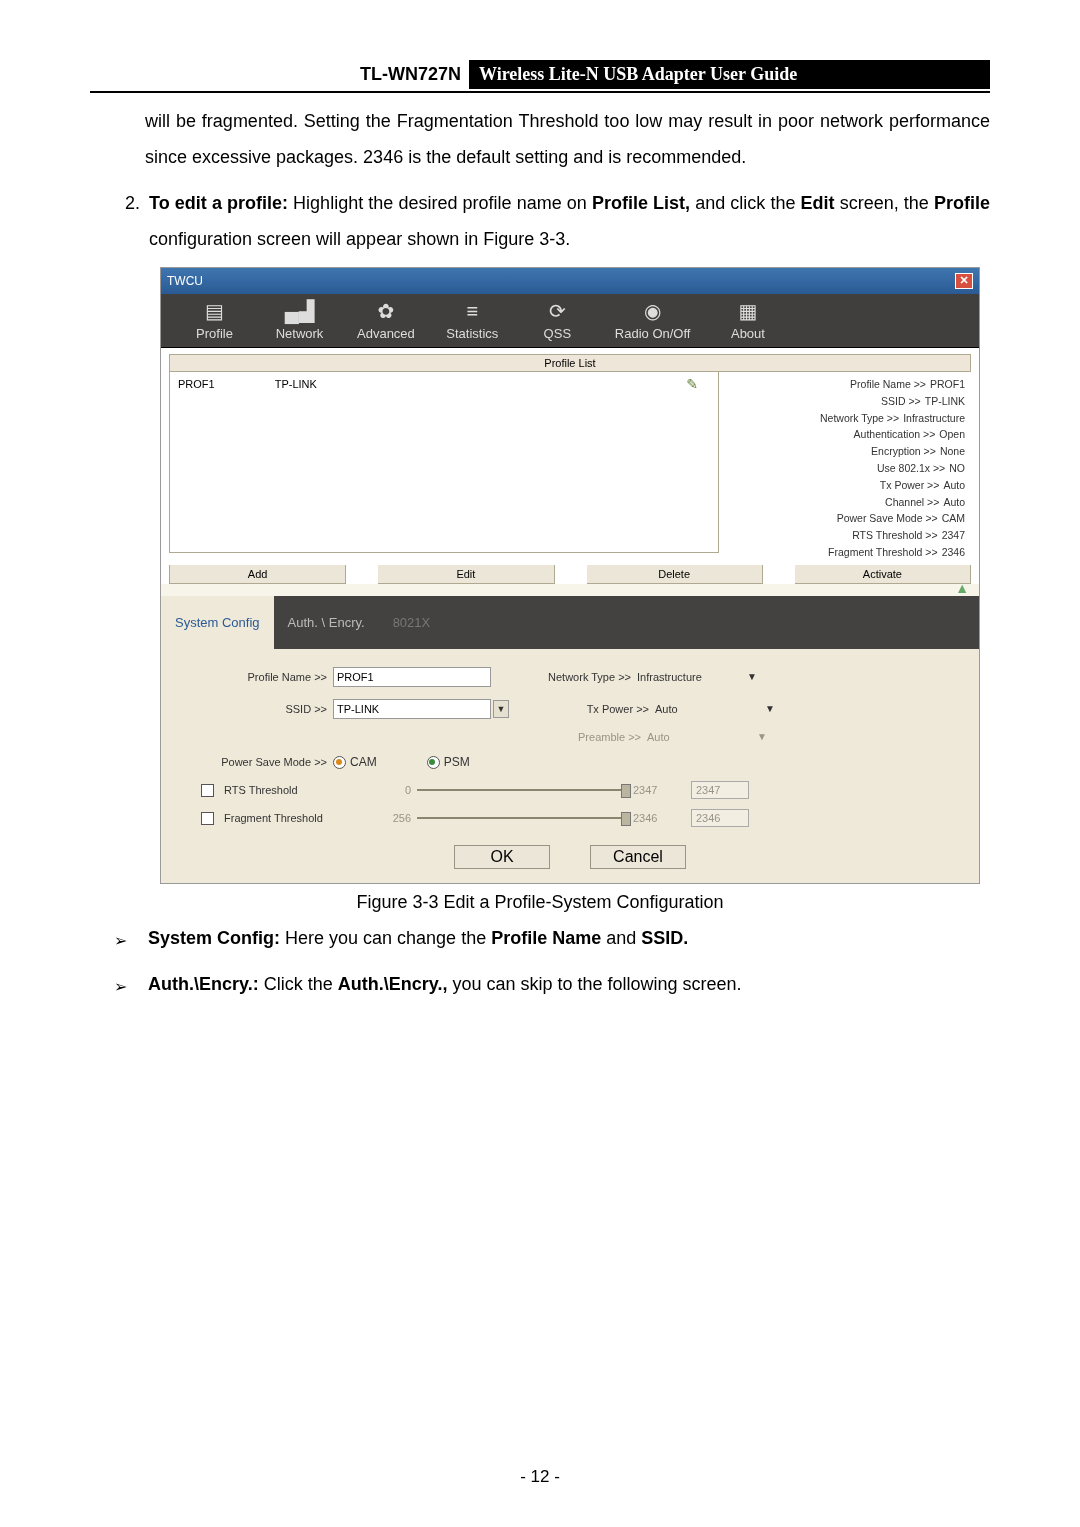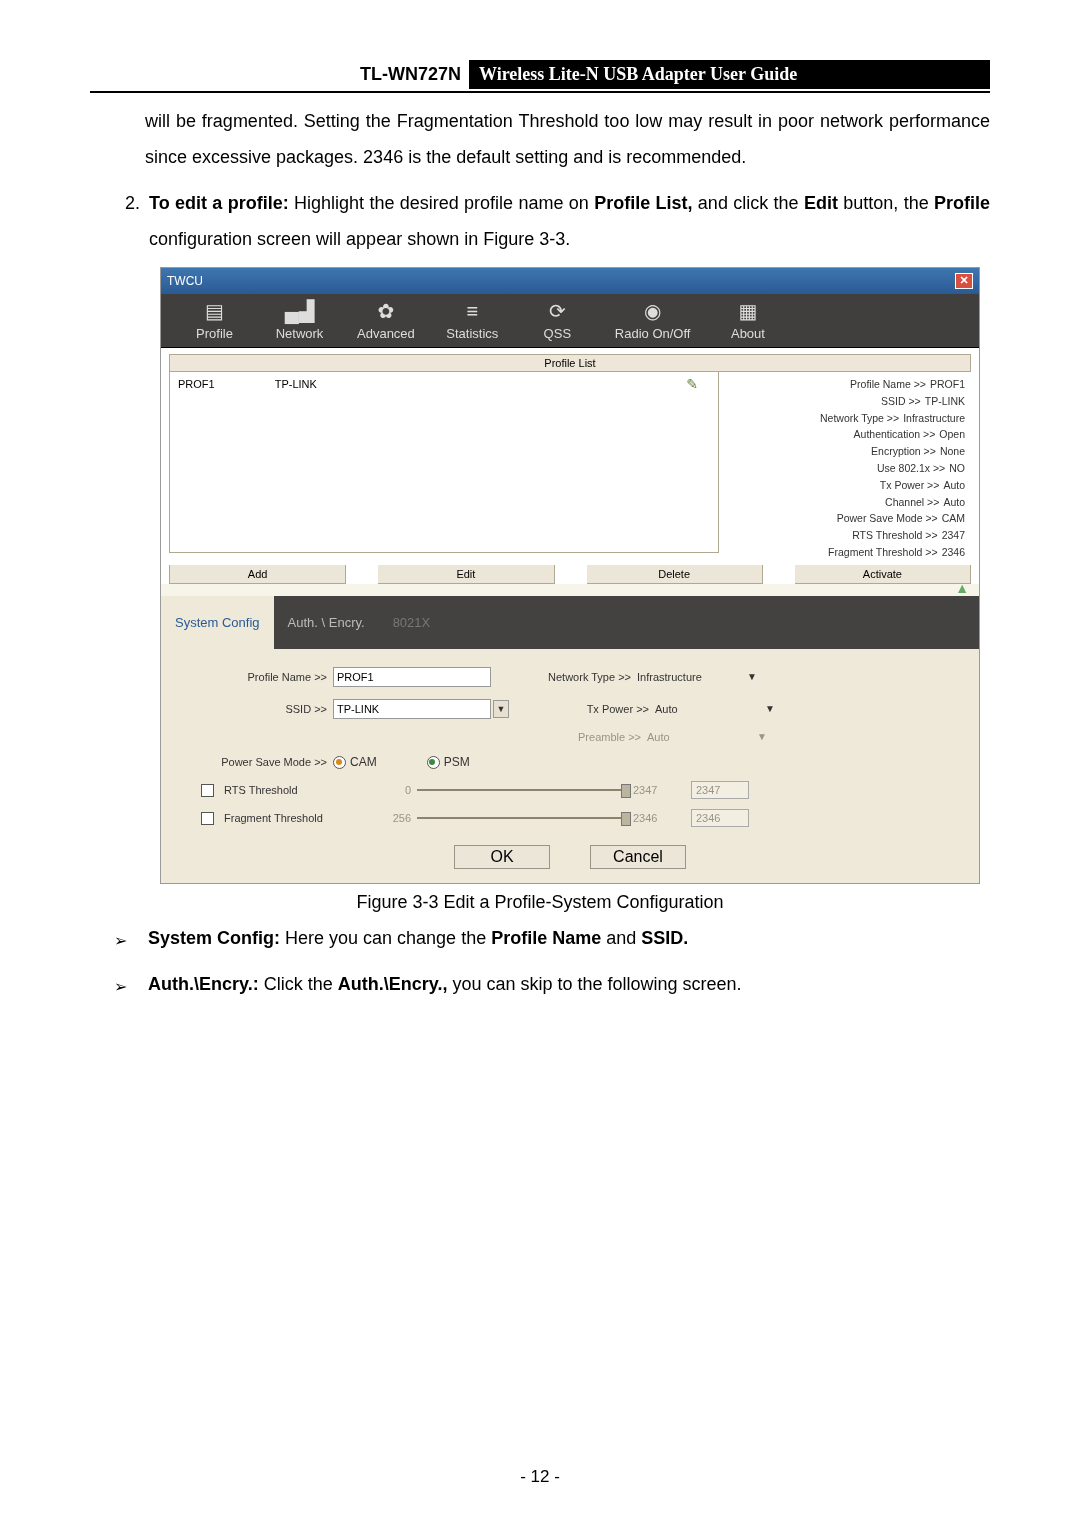--- a/index.html
+++ b/index.html
@@ -408,21 +408,21 @@
   <div class="header-bar">
     <div class="header-model">TL-WN727N</div>
     <div class="header-title">Wireless Lite-N USB Adapter User Guide</div>
   </div>
   <div class="hr"></div>
 
   <div class="body-text indent-cont">will be fragmented. Setting the Fragmentation Threshold too low may result in poor network performance since excessive packages. 2346 is the default setting and is recommended.</div>
 
   <ol class="numbered" start="2">
     <li>
-      <span class="bold">To edit a profile:</span><span> Highlight the desired profile name on </span><span class="bold">Profile List,</span><span> and click the </span><span class="bold">Edit</span><span> button, the </span><span class="bold">Profile</span><span> configuration screen will appear shown in Figure 3-3.</span>
+      <span class="bold">To edit a profile:</span><span> Highlight the desired profile name on </span><span class="bold">Profile List,</span><span> and click the </span><span class="bold">Edit</span><span> screen, the </span><span class="bold">Profile</span><span> configuration screen will appear shown in Figure 3-3.</span>
     </li>
   </ol>
 
   <div class="figure-wrap">
 
     <div class="win-title">
       <span>TWCU</span>
       <span class="close">✕</span>
     </div>
 

